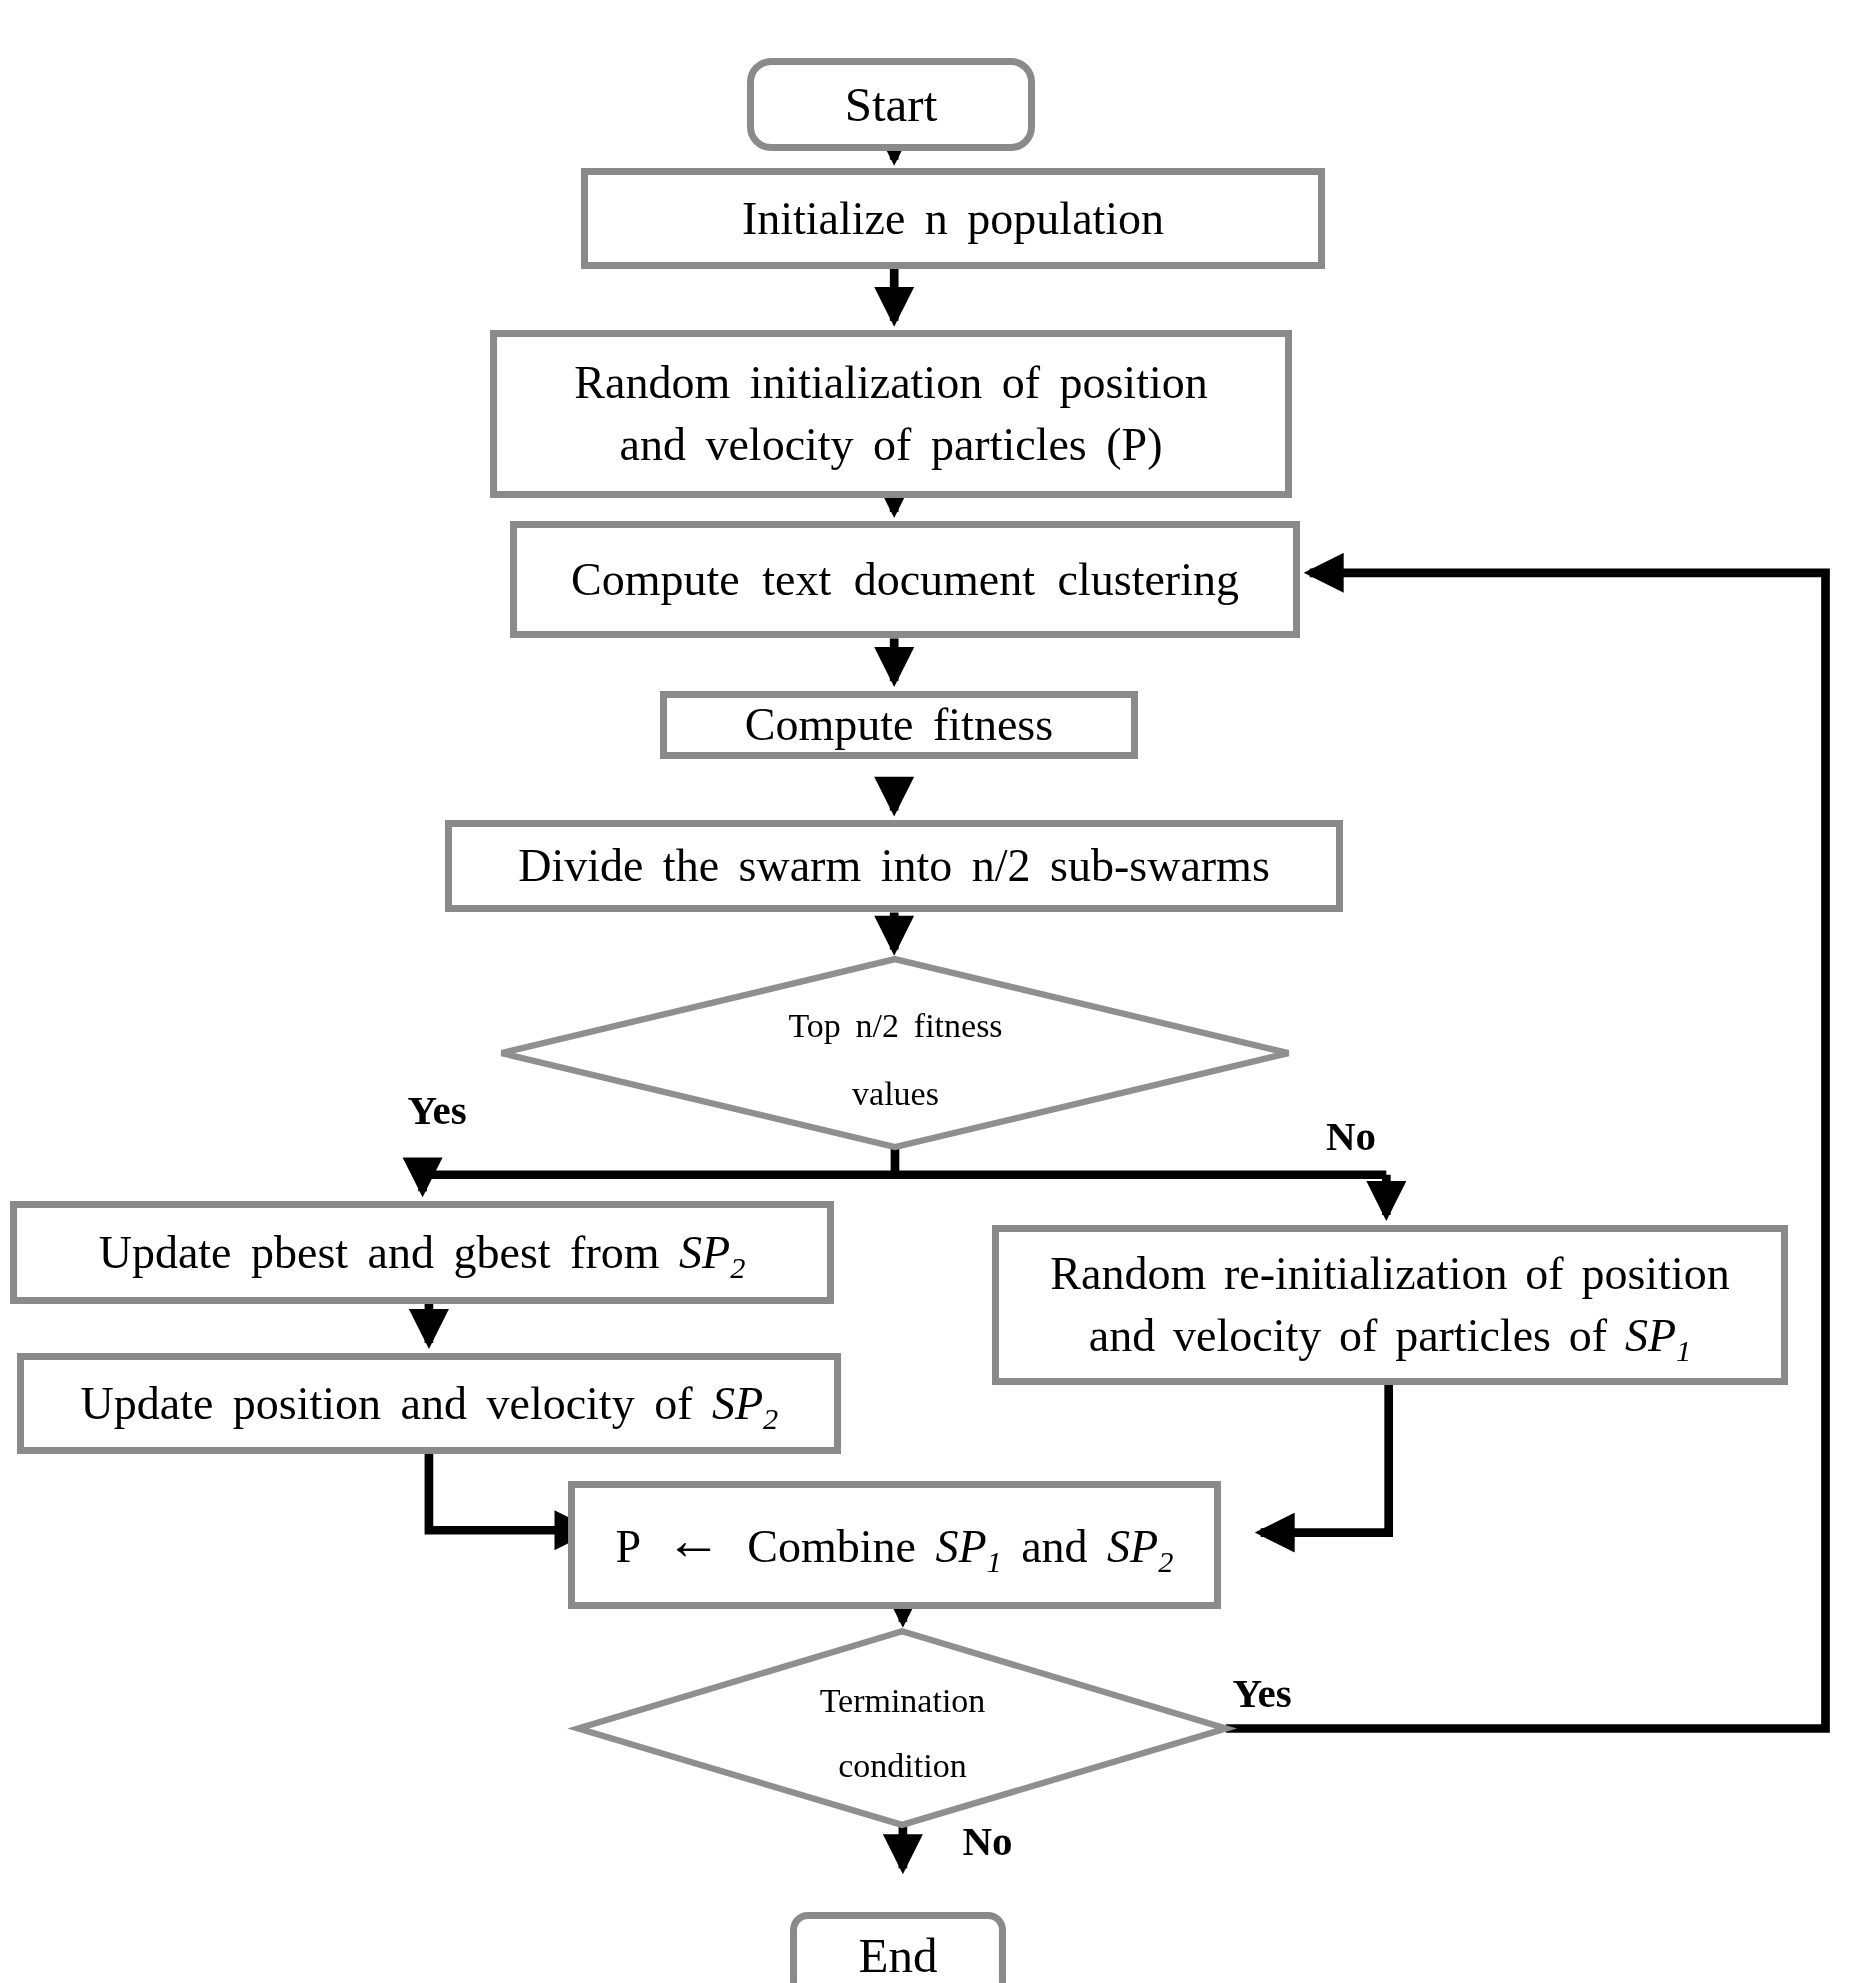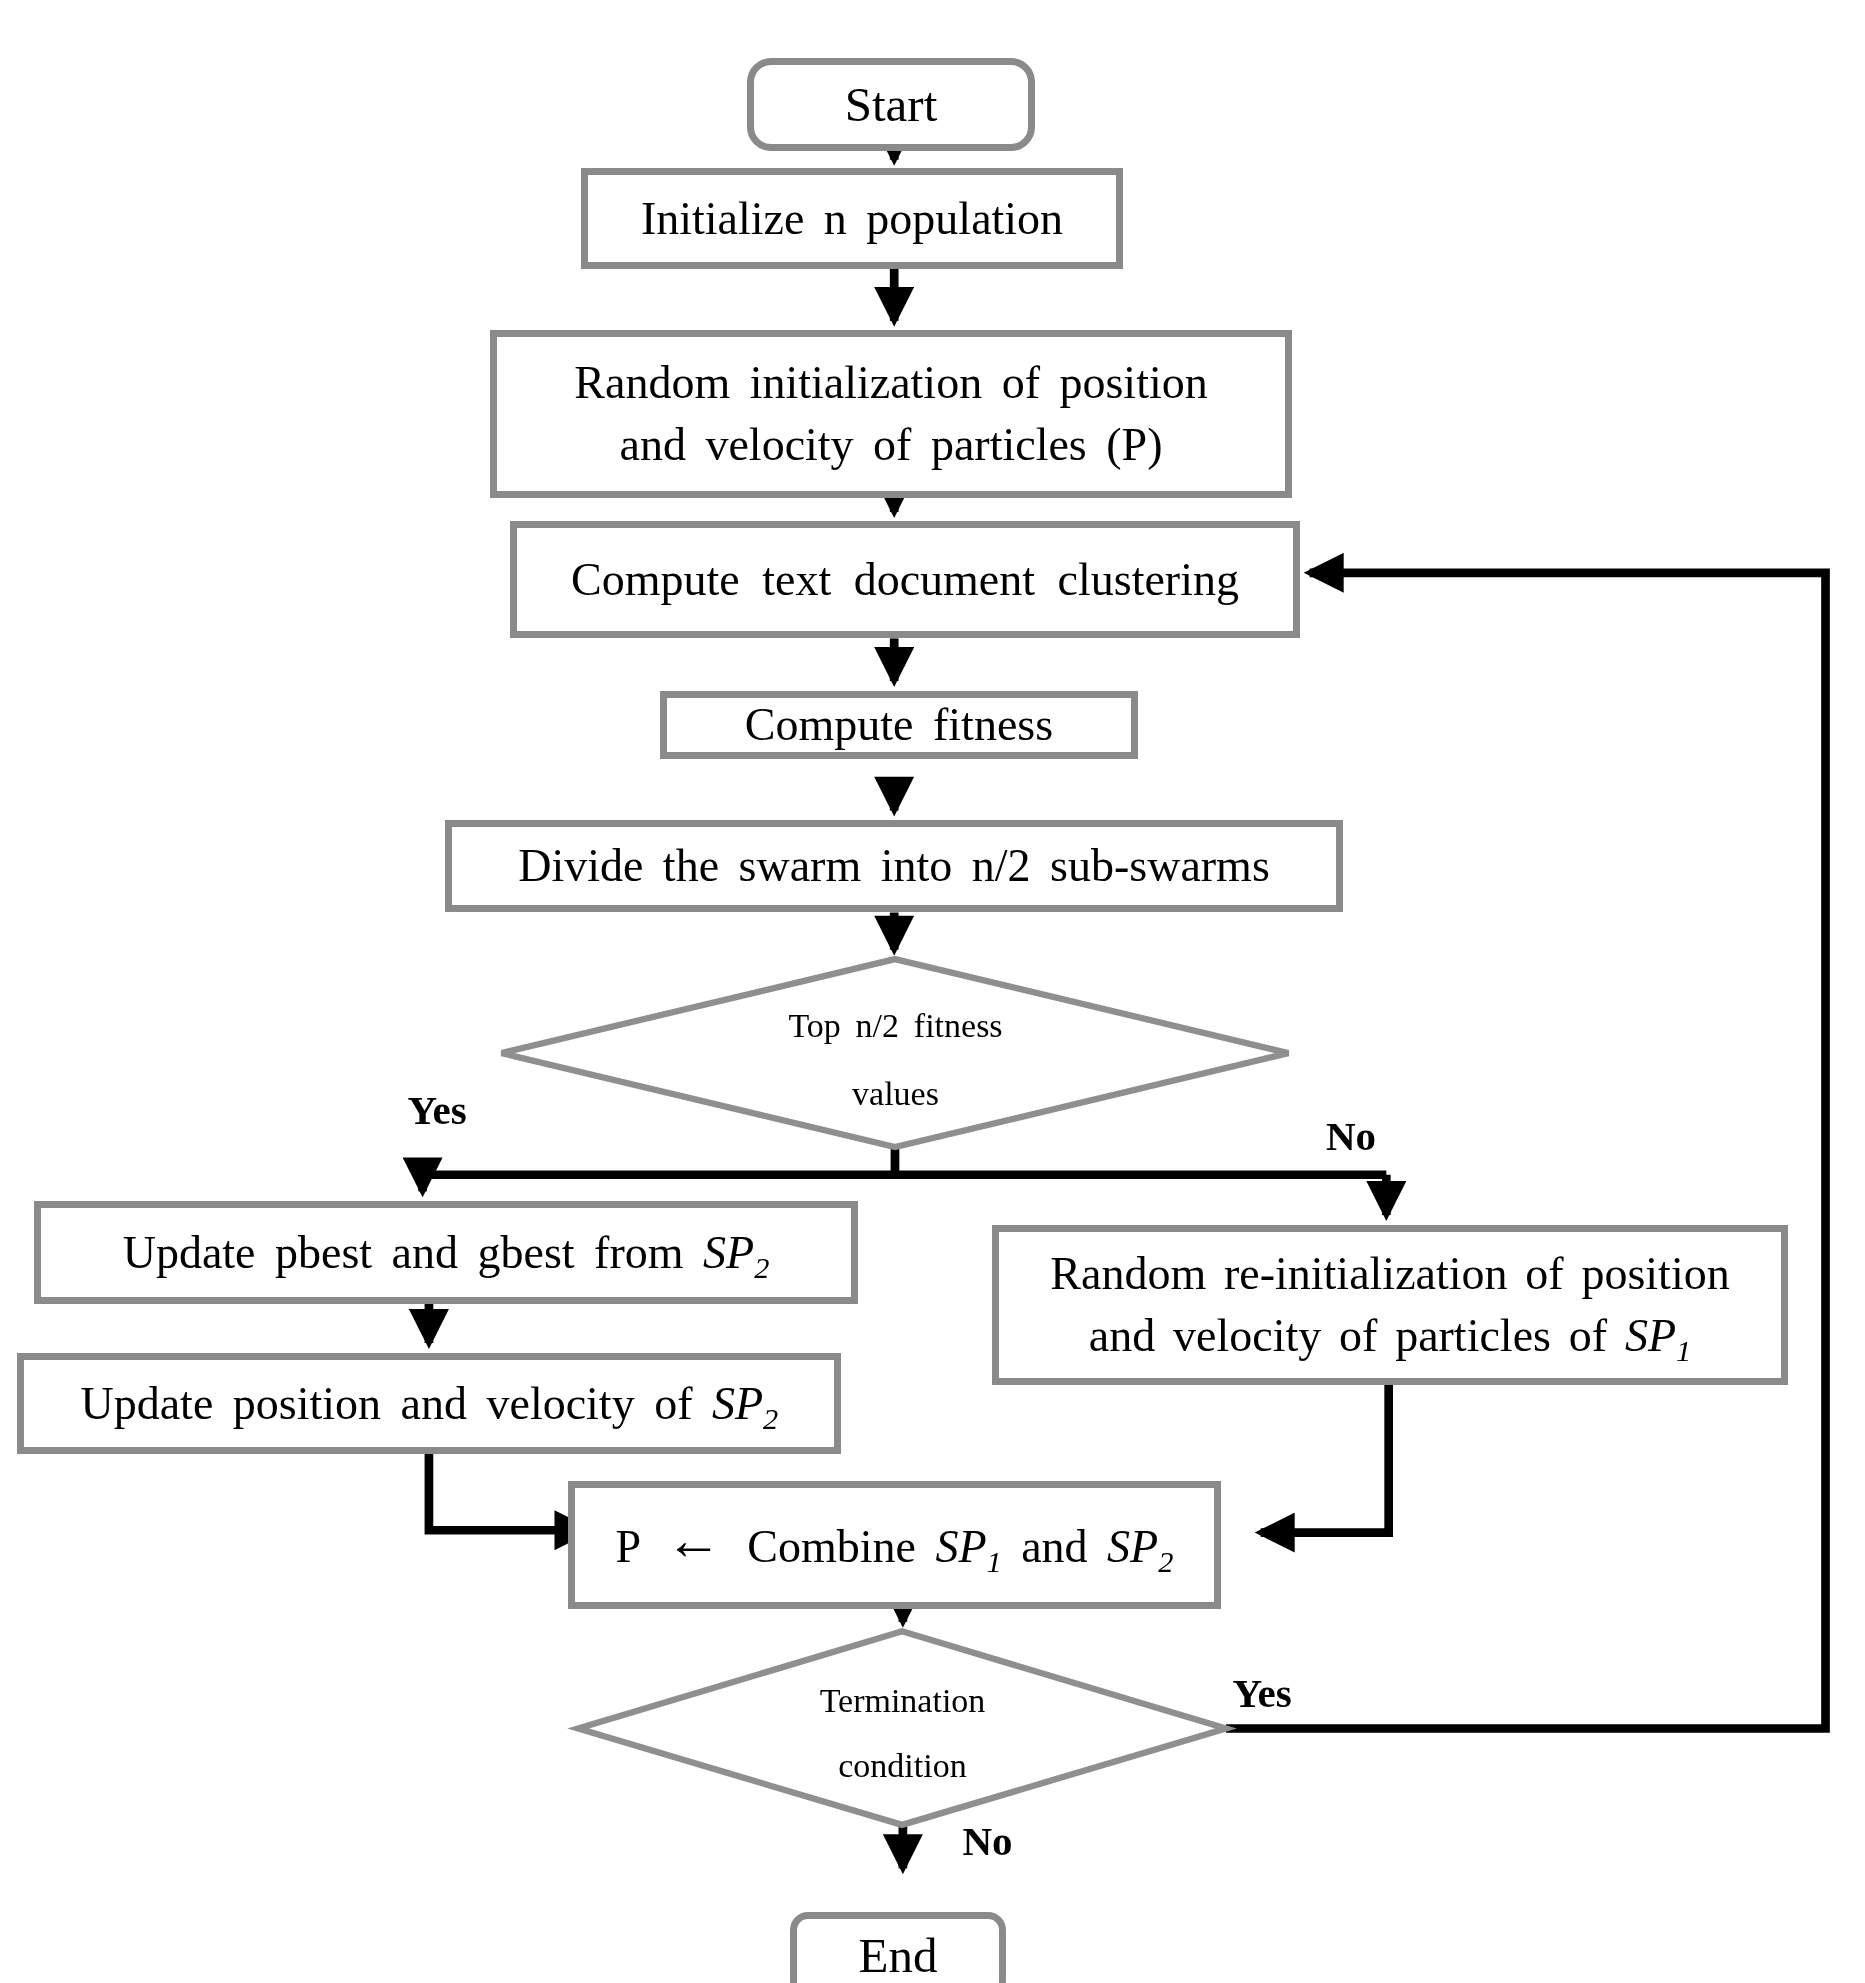--- a/index.html
+++ b/index.html
@@ -82,21 +82,21 @@
     <path d="M1552 2188 H2311 V725 H1658" marker-end="url(#ah)"></path>
 
     <polygon points="1133,1214 1631,1333 1133,1452 635,1333" fill="#ffffff" stroke="#8f8f8f" stroke-width="8"></polygon>
     <polygon points="1142,2065 1552,2188 1142,2310 732,2188" fill="#ffffff" stroke="#8f8f8f" stroke-width="8"></polygon>
   </svg>
 
   <div class="node rounded" style="left:747px;top:24px;width:288px;height:93px;">
     <span>Start</span>
   </div>
 
-  <div class="node" style="left:581px;top:168px;width:542px;height:101px;">
+  <div class="node" style="left:581px;top:168px;width:744px;height:101px;">
     <span>Initialize n population</span>
   </div>
 
   <div class="node" style="left:490px;top:330px;width:802px;height:168px;">
     <span>Random initialization of position</span>
     <span>and velocity of particles (P)</span>
   </div>
 
   <div class="node" style="left:510px;top:521px;width:790px;height:117px;word-spacing:11px;">
     <span>Compute text document clustering</span>
@@ -113,21 +113,21 @@
   <div class="dtext" style="left:698px;top:986px;width:395px;height:147px;">
     <span>Top n/2 fitness</span>
     <span>values</span>
   </div>
 
   <div class="dtext" style="left:705px;top:1667px;width:395px;height:131px;line-height:65px;">
     <span>Termination</span>
     <span>condition</span>
   </div>
 
-  <div class="node" style="left:34px;top:1201px;width:824px;height:103px;text-align:center;">
+  <div class="node" style="left:10px;top:1201px;width:824px;height:103px;text-align:center;">
     <span><span>Update pbest and gbest from </span><span class="it">SP</span><sub class="it">2</sub></span>
   </div>
 
   <div class="node" style="left:17.4px;top:1353px;width:824px;height:101px;">
     <span><span>Update position and velocity of </span><span class="it">SP</span><sub class="it">2</sub></span>
   </div>
 
   <div class="node" style="left:992px;top:1225px;width:796px;height:160px;word-spacing:6.3px;">
     <span><span>Random re-initialization of position</span></span>
     <span><span>and velocity of particles of </span><span class="it">SP</span><sub class="it">1</sub></span>

